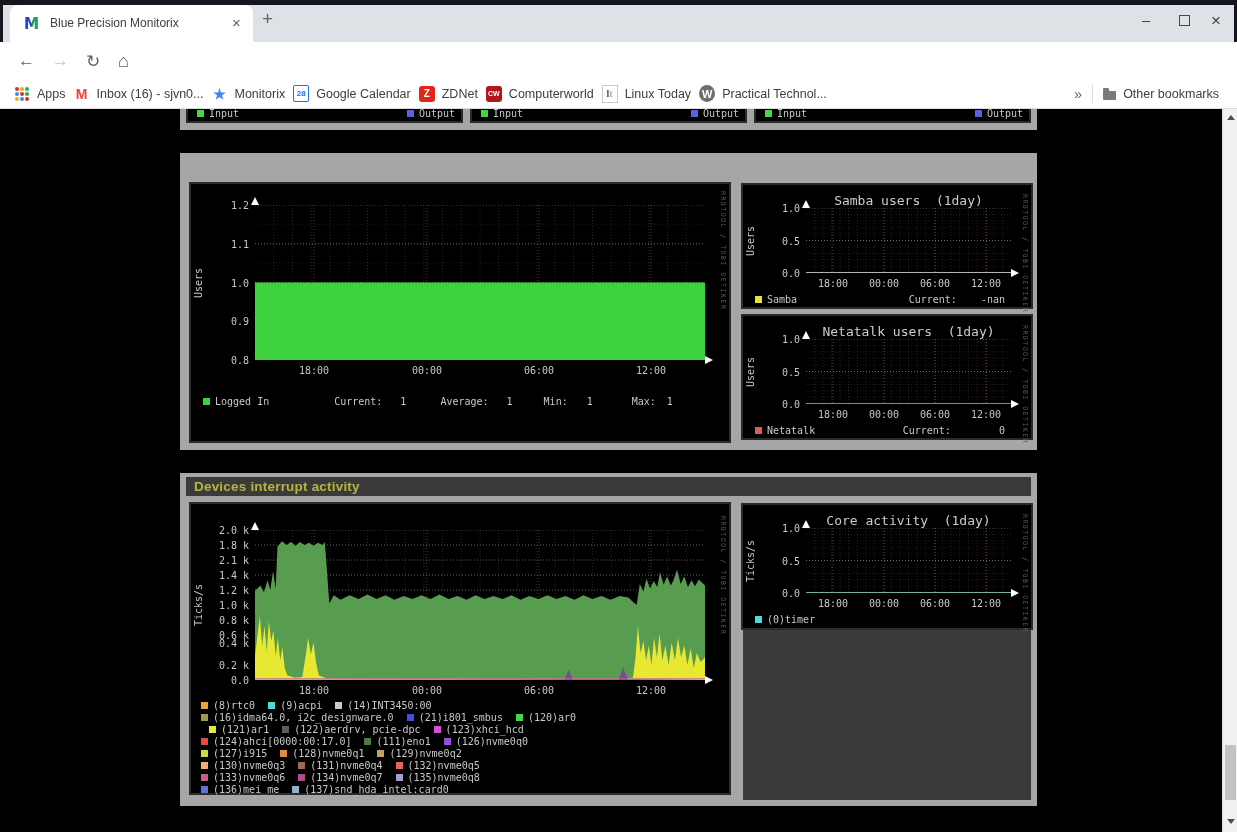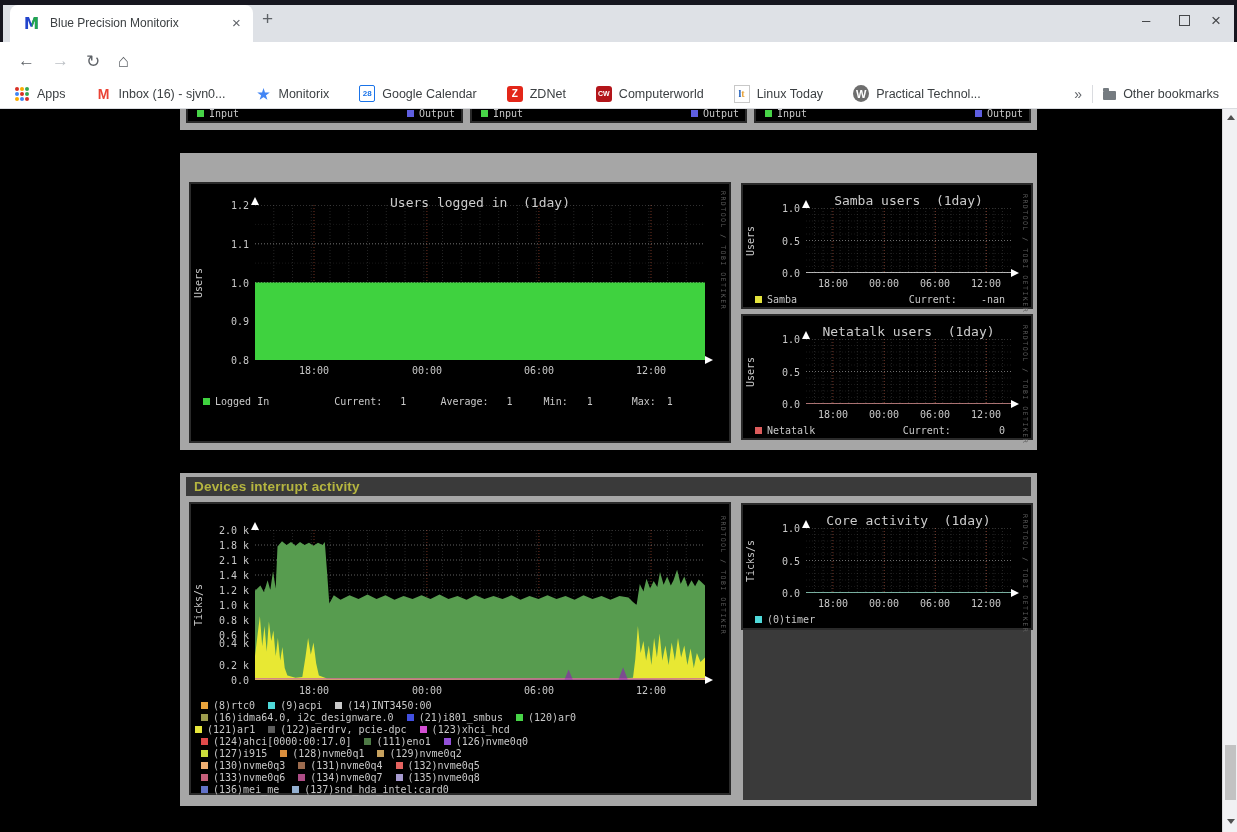--- a/index.html
+++ b/index.html
@@ -26,21 +26,21 @@
   #url-info{left:12px;top:5px;font-size:13px;color:#5F6368;}
   #url-text{left:32px;top:6px;font-size:13.5px;white-space:nowrap;overflow:hidden;width:595px;}
   #url-text .host{color:#202124;}
   #url-text .rest{color:#80868B;}
   #star{left:778px;top:51px;font-size:16px;color:#5F6368;}
   .ext{top:50px;width:20px;height:20px;}
   #avatar{left:1166px;top:48px;width:25px;height:25px;border-radius:50%;
           background:radial-gradient(circle at 50% 38%,#C9A68B 0 34%,#6B4A36 35% 70%,#3E3A4A 71%);}
   #kebab{left:1207px;top:50px;font-size:15px;color:#5F6368;}
   #bookbar{left:0;top:79px;width:1237px;height:29px;background:#fff;border-bottom:1px solid #DADCE0;}
-  #bm-left{left:14px;top:4px;display:flex;align-items:center;gap:30px;}
+  #bm-left{left:14px;top:4px;display:flex;align-items:center;gap:8px;}
   #bm-right{right:18px;top:4px;display:flex;align-items:center;gap:10px;}
   .bm{display:flex;align-items:center;gap:7px;font-size:12.5px;color:#3C4043;white-space:nowrap;height:21px;}
   .bmicon{width:16px;height:16px;display:flex;align-items:center;justify-content:center;flex:none;}
   .appsgrid{display:grid;grid-template-columns:4px 4px 4px;grid-gap:1px;}
   .appsgrid i{width:4px;height:4px;border-radius:50%;}
   .folder{width:13px;height:9px;background:#757B80;border-radius:1px;position:relative;margin-top:3px;}
   .folder:before{content:"";position:absolute;left:0;top:-3px;width:6px;height:3px;background:#757B80;
                  border-radius:1px 1px 0 0;}
   .divider{width:1px;height:18px;background:#DADCE0;}
   
@@ -271,21 +271,20 @@
           <line x1="0" y1="116.3" x2="450" y2="116.3" stroke="rgba(150,150,150,0.16)" stroke-width="1" stroke-dasharray="1 2"></line>
           <line x1="0" y1="135.6" x2="450" y2="135.6" stroke="rgba(150,150,150,0.16)" stroke-width="1" stroke-dasharray="1 2"></line>
           <line x1="0" y1="0.0" x2="450" y2="0.0" stroke="rgba(215,215,215,0.45)" stroke-width="1" stroke-dasharray="1 2"></line>
           <line x1="0" y1="38.8" x2="450" y2="38.8" stroke="rgba(215,215,215,0.45)" stroke-width="1" stroke-dasharray="1 2"></line>
           <line x1="0" y1="77.5" x2="450" y2="77.5" stroke="rgba(215,215,215,0.45)" stroke-width="1" stroke-dasharray="1 2"></line>
           <line x1="0" y1="116.3" x2="450" y2="116.3" stroke="rgba(215,215,215,0.45)" stroke-width="1" stroke-dasharray="1 2"></line>
           <line x1="0" y1="155.0" x2="450" y2="155.0" stroke="rgba(215,215,215,0.45)" stroke-width="1" stroke-dasharray="1 2"></line>
           <line x1="0" y1="154.5" x2="450" y2="154.5" stroke="rgba(235,235,235,0.75)" stroke-width="1"></line>
           <path d="M0,155.0L0.0,77.5L450.0,77.5L450,155.0Z" fill="#3FD23F"></path>
         </svg>
-        <div class="g-title abs" style="left:64px;top:11px;width:450px">Users logged in  (1day)</div>
         <div class="g-ylab abs" style="left:2px;top:21px;height:155px">Users</div>
         <div class="g-wm abs" style="right:2px;top:7px">RRDTOOL / TOBI OETIKER</div>
         <div class="g-ytick abs" style="left:14px;top:16px">1.2</div>
         <div class="g-ytick abs" style="left:14px;top:55px">1.1</div>
         <div class="g-ytick abs" style="left:14px;top:94px">1.0</div>
         <div class="g-ytick abs" style="left:14px;top:132px">0.9</div>
         <div class="g-ytick abs" style="left:14px;top:171px">0.8</div>
         <div class="g-xtick abs" style="left:103px;top:181px">18:00</div>
         <div class="g-xtick abs" style="left:216px;top:181px">00:00</div>
         <div class="g-xtick abs" style="left:328px;top:181px">06:00</div>
@@ -477,21 +476,21 @@
         <div class="g-ytick abs" style="left:14px;top:156px">0.2 k</div>
         <div class="g-ytick abs" style="left:14px;top:171px">0.0</div>
         <div class="g-xtick abs" style="left:103px;top:181px">18:00</div>
         <div class="g-xtick abs" style="left:216px;top:181px">00:00</div>
         <div class="g-xtick abs" style="left:328px;top:181px">06:00</div>
         <div class="g-xtick abs" style="left:440px;top:181px">12:00</div>
         <div class="arr-up abs" style="left:60px;top:18px"></div>
         <div class="arr-right abs" style="left:514px;top:172px"></div>
         <div class="g-leg abs" style="left:10px;top:196px"><span class="sw" style="background:#E8A33B;"></span><span>(8)rtc0</span><span class="sw" style="background:#4FD9D9;margin-left:13px"></span><span>(9)acpi</span><span class="sw" style="background:#C9C9C9;margin-left:13px"></span><span>(14)INT3450:00</span></div>
         <div class="g-leg abs" style="left:10px;top:208px"><span class="sw" style="background:#9C9C4E;"></span><span>(16)idma64.0, i2c_designware.0</span><span class="sw" style="background:#4250E0;margin-left:13px"></span><span>(21)i801_smbus</span><span class="sw" style="background:#47D447;margin-left:13px"></span><span>(120)ar0</span></div>
-        <div class="g-leg abs" style="left:4px;top:220px"><span class="sw" style="background:#E6E63C;"></span><span>(121)ar1</span><span class="sw" style="background:#5C5C5C;margin-left:13px"></span><span>(122)aerdrv, pcie-dpc</span><span class="sw" style="background:#D44FD4;margin-left:13px"></span><span>(123)xhci_hcd</span></div>
+        <div class="g-leg abs" style="left:18px;top:220px"><span class="sw" style="background:#E6E63C;"></span><span>(121)ar1</span><span class="sw" style="background:#5C5C5C;margin-left:13px"></span><span>(122)aerdrv, pcie-dpc</span><span class="sw" style="background:#D44FD4;margin-left:13px"></span><span>(123)xhci_hcd</span></div>
         <div class="g-leg abs" style="left:10px;top:232px"><span class="sw" style="background:#E04A4A;"></span><span>(124)ahci[0000:00:17.0]</span><span class="sw" style="background:#4E7A46;margin-left:13px"></span><span>(111)eno1</span><span class="sw" style="background:#9350D8;margin-left:13px"></span><span>(126)nvme0q0</span></div>
         <div class="g-leg abs" style="left:10px;top:244px"><span class="sw" style="background:#CBDD3C;"></span><span>(127)i915</span><span class="sw" style="background:#DB8F3E;margin-left:13px"></span><span>(128)nvme0q1</span><span class="sw" style="background:#C7A15E;margin-left:13px"></span><span>(129)nvme0q2</span></div>
         <div class="g-leg abs" style="left:10px;top:256px"><span class="sw" style="background:#EFAF72;"></span><span>(130)nvme0q3</span><span class="sw" style="background:#9C6B4E;margin-left:13px"></span><span>(131)nvme0q4</span><span class="sw" style="background:#E4625F;margin-left:13px"></span><span>(132)nvme0q5</span></div>
         <div class="g-leg abs" style="left:10px;top:268px"><span class="sw" style="background:#C55F7B;"></span><span>(133)nvme0q6</span><span class="sw" style="background:#AD4C86;margin-left:13px"></span><span>(134)nvme0q7</span><span class="sw" style="background:#A79BD0;margin-left:13px"></span><span>(135)nvme0q8</span></div>
         <div class="g-leg abs" style="left:10px;top:280px"><span class="sw" style="background:#6272C8;"></span><span>(136)mei_me</span><span class="sw" style="background:#93AFD0;margin-left:13px"></span><span>(137)snd_hda_intel:card0</span></div>
       </div>
     <div class="abs gpanel" style="left:741px;top:394px;width:292px;height:127px">
         <svg class="abs" style="left:63px;top:23px" width="205" height="65">
           <line x1="8.5" y1="0" x2="8.5" y2="65" stroke="rgba(145,145,145,0.25)" stroke-width="1" stroke-dasharray="1 2"></line>
           <line x1="17.1" y1="0" x2="17.1" y2="65" stroke="rgba(145,145,145,0.25)" stroke-width="1" stroke-dasharray="1 2"></line>

